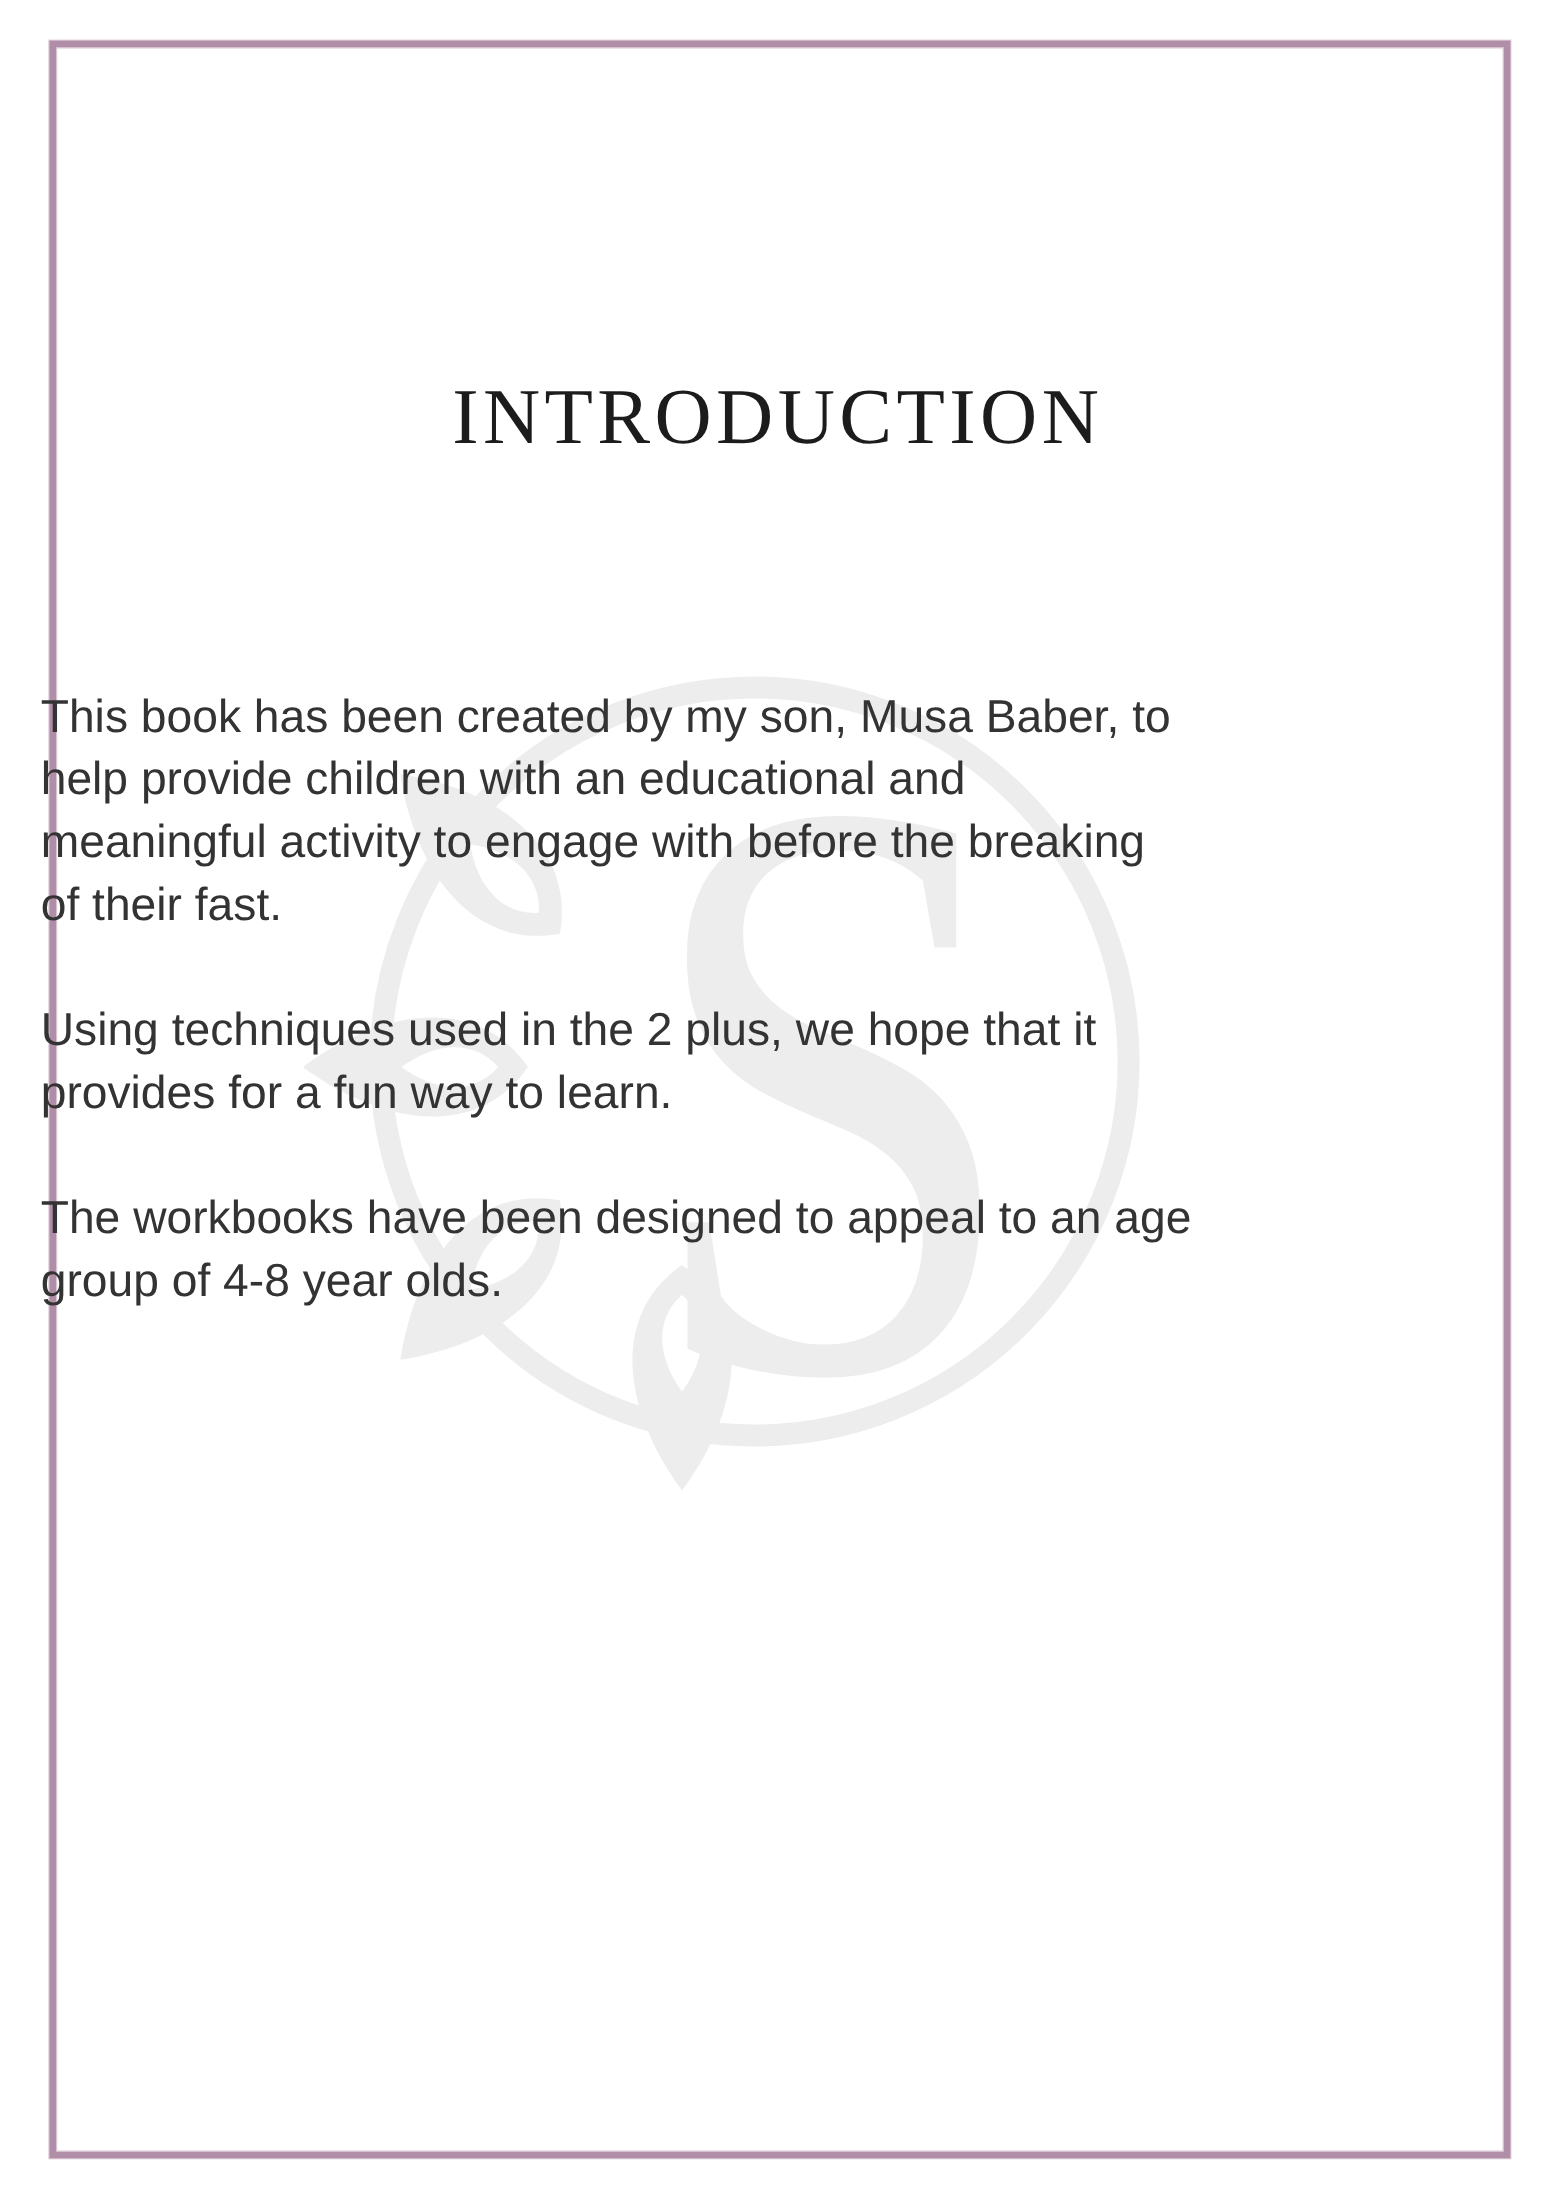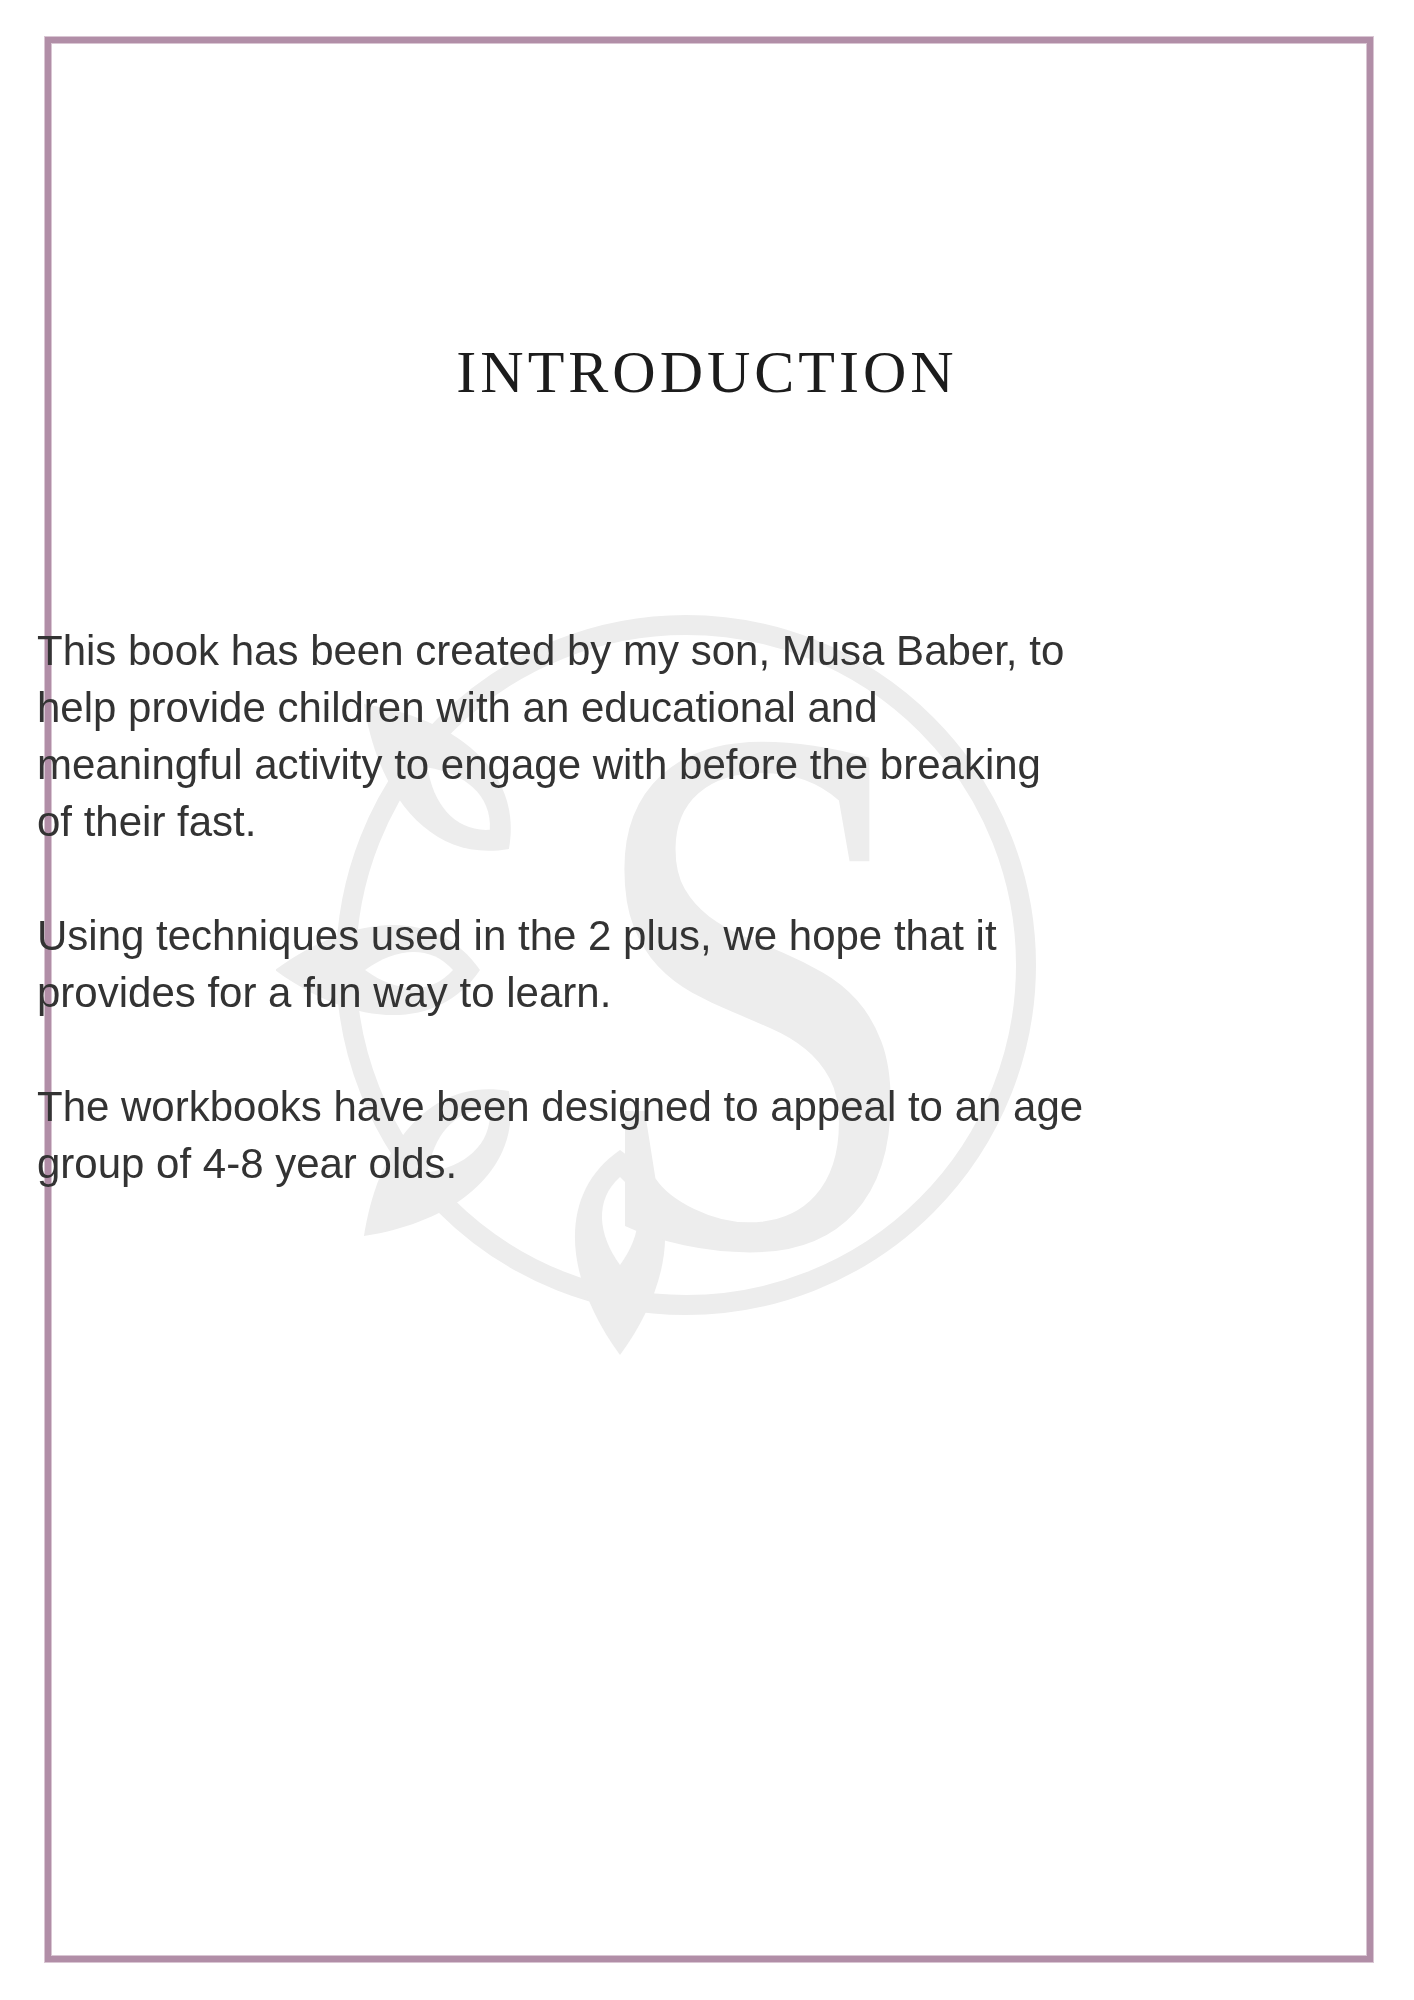--- a/index.html
+++ b/index.html
@@ -43,21 +43,21 @@
   }
   .title {
     position: absolute;
     top: 338px;
     left: 0;
     right: 0;
     margin: 0;
     text-align: center;
     font-family: "Liberation Serif", serif;
     font-weight: 400;
-    font-size: 60px;
+    font-size: 72px;
     letter-spacing: 4px;
     color: #1c1c1c;
     z-index: 2;
   }
   .content {
     position: absolute;
     top: 622px;
     left: 37px;
     width: 1340px;
     z-index: 2;

